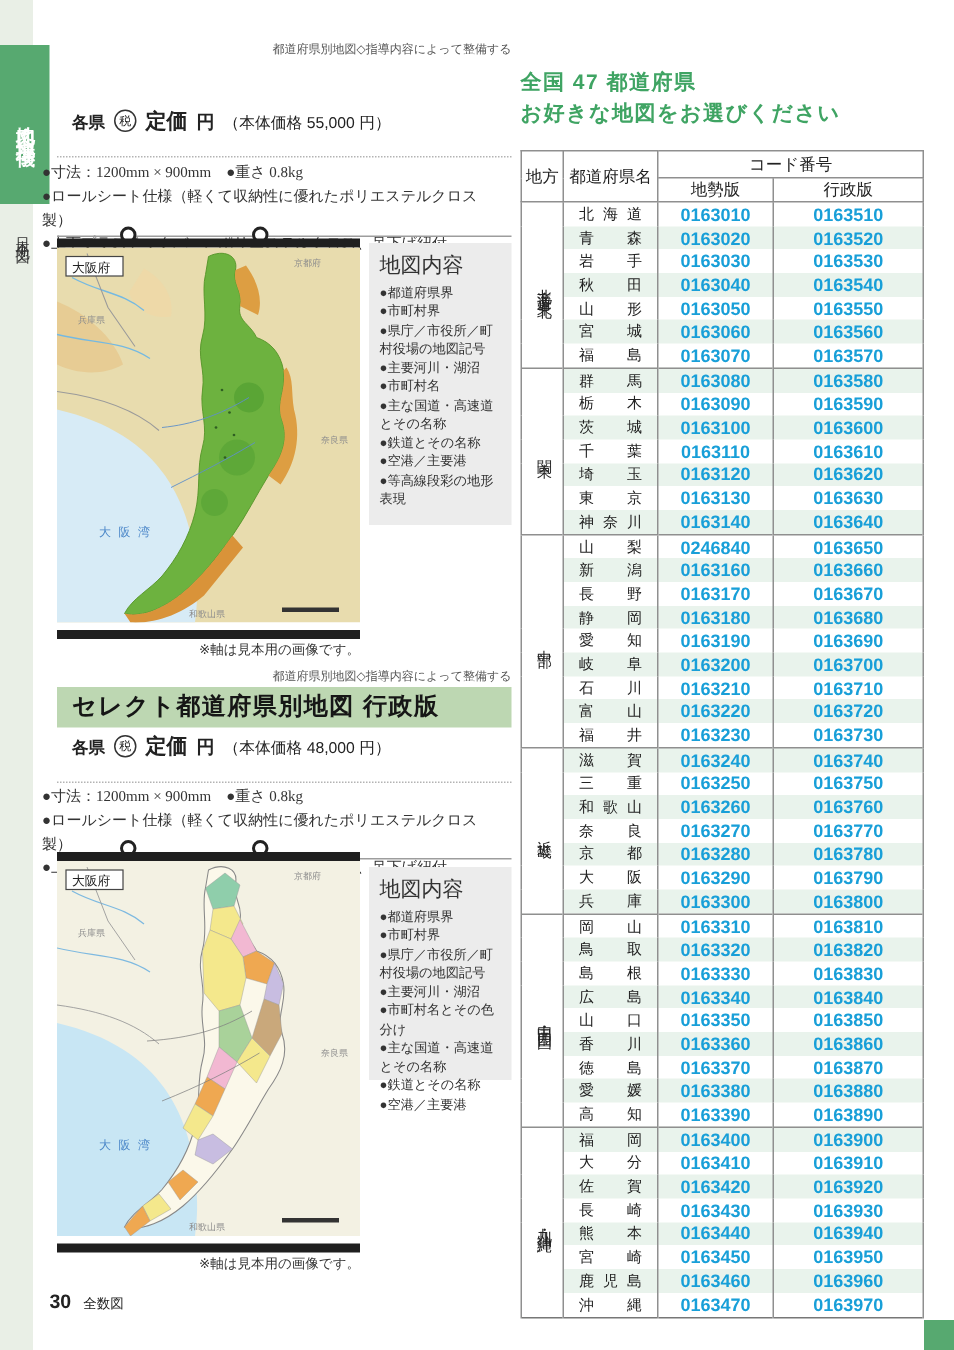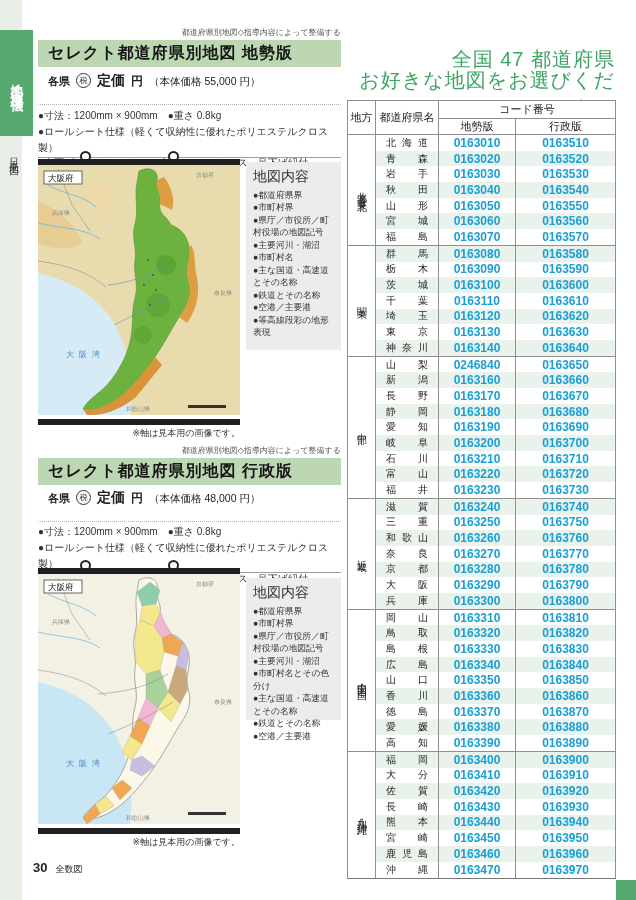--- a/index.html
+++ b/index.html
@@ -24,35 +24,35 @@
   .priceline{left:48px;display:flex;align-items:baseline;gap:6px;}
   .p-pref{font-size:11px;font-weight:bold;}
   .p-mark{display:inline-block;width:13px;height:13px;border:1px solid #333;border-radius:50%;
           font-size:8px;line-height:13px;text-align:center;position:relative;top:-2px;}
   .p-label{font-size:14px;font-weight:bold;}
   .p-big{font-size:27px;font-weight:bold;letter-spacing:0;}
   .p-yen{font-size:12px;font-weight:bold;}
   .p-note{font-size:10.5px;color:#222;}
   .hr-dot{left:38px;width:303px;border-top:1px dotted #b3b3b3;height:0;}
   .hr-solid{left:38px;width:303px;border-top:1px solid #9d9d9d;height:0;}
-  .specs{left:38px;width:303px;}
+  .specs{left:28px;width:303px;font-family:Liberation Serif, serif;}
   .spec-line{font-size:10px;line-height:1.58;color:#333;}
 
   .map-frame{left:38px;width:202px;}
   .map-bar{width:202px;height:6px;background:#1f1f1f;}
   .hook{position:absolute;width:7px;height:7px;border:2px solid #222;border-radius:50%;background:#fff;}
   .map-caption{left:38px;width:202px;text-align:right;font-size:9px;color:#333;}
 
   .infobox{left:246px;width:95px;background:#ececec;padding:6px 7px;box-sizing:border-box;}
   .infobox .ib-title{font-size:14px;color:#333;margin-bottom:3px;}
   .ib-line{font-size:8.8px;line-height:1.42;color:#333;}
 
   
-  .sel-head{left:347px;width:268px;text-align:right;color:#3fa463;font-weight:normal;
-            font-size:20px;letter-spacing:1px;}
+  .sel-head{left:347px;width:268px;text-align:left;color:#3fa463;font-weight:bold;
+            font-size:14px;letter-spacing:1px;}
   table.codes{position:absolute;left:347px;top:100px;width:268px;height:779px;
               border-collapse:collapse;table-layout:fixed;font-size:10px;}
   table.codes th,table.codes td{padding:0;}
   table.codes thead th{border:1px solid #8f8f8f;font-weight:normal;font-size:11px;color:#222;
                        background:#fff;}
   table.codes{border:1px solid #777;}
   td.region{border-left:1px solid #8f8f8f;border-right:1px solid #8f8f8f;background:#fff;
             text-align:center;vertical-align:middle;}
   td.region .vtext{writing-mode:vertical-rl;text-orientation:upright;margin:0 auto;
                    font-size:10px;letter-spacing:2px;color:#222;line-height:1;}
@@ -76,23 +76,20 @@
 <div class="page">
 
   <div class="abs side-strip"></div>
   <div class="abs side-tab">
     <span>地図・地球儀</span>
   </div>
   <div class="abs side-label">日本地図</div>
   <div class="abs corner-tab"></div>
 
   <div class="abs note" style="top:27px;">都道府県別地図◇指導内容によって整備する</div>
-  <div class="abs titlebar" style="top:40px;">
-    <span class="t">セレクト都道府県別地図 地勢版</span>
-  </div>
   <div class="abs priceline" style="top:72px;">
     <span class="p-pref">各県</span>
     <span class="p-mark">税</span>
     <span class="p-label">定価</span>
     <span class="p-yen">円</span>
     <span class="p-note">（本体価格 55,000 円）</span>
   </div>
   <div class="abs hr-dot" style="top:104px;"></div>
   <div class="abs specs" style="top:108px;">
       <div class="spec-line">●寸法：1200mm × 900mm　●重さ 0.8kg</div>

